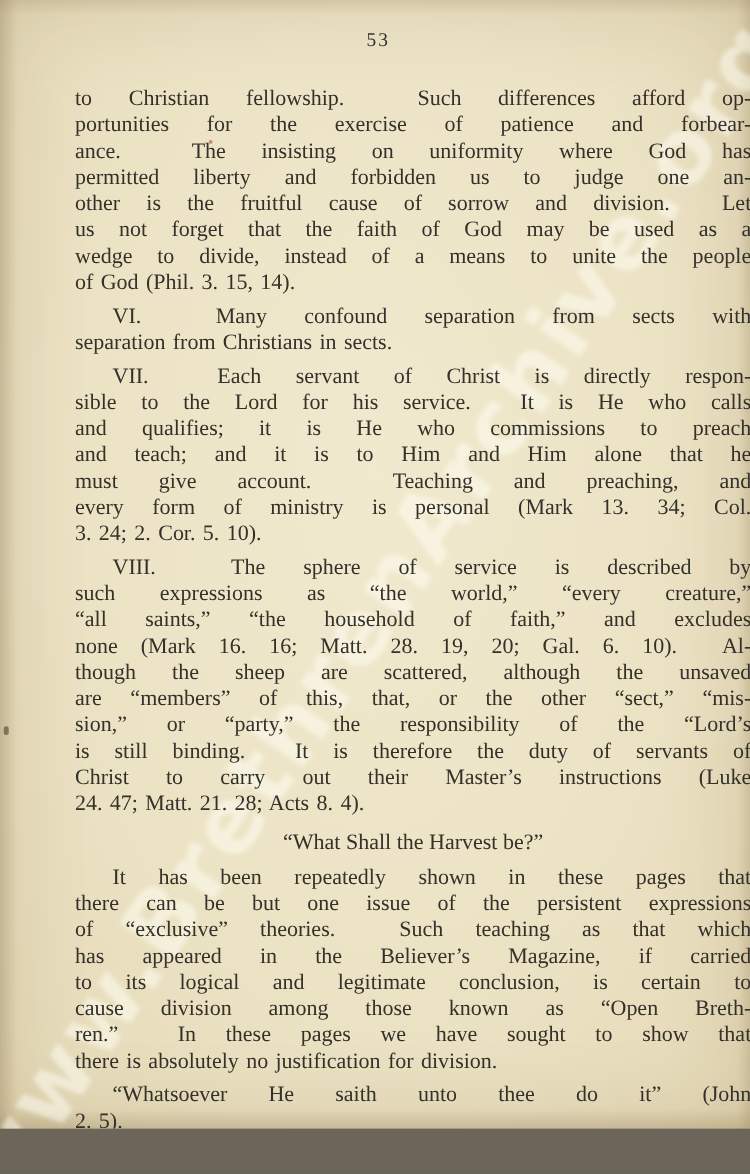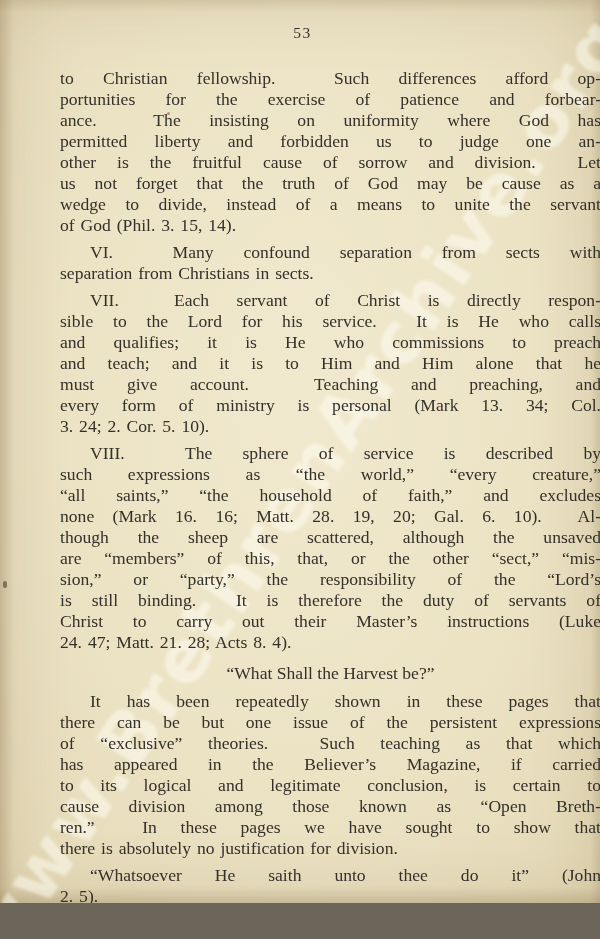--- a/index.html
+++ b/index.html
@@ -54,22 +54,22 @@
   <div class="pagenum">53</div>
 
   <div class="textcol">
 
     <div class="para">
       <div class="ln">to Christian fellowship.&nbsp; Such differences afford op-</div>
       <div class="ln">portunities for the exercise of patience and forbear-</div>
       <div class="ln">ance.&nbsp; The insisting on uniformity where God has</div>
       <div class="ln">permitted liberty and forbidden us to judge one an-</div>
       <div class="ln">other is the fruitful cause of sorrow and division.&nbsp; Let</div>
-      <div class="ln">us not forget that the truth of God may be cause as a</div>
-      <div class="ln">wedge to divide, instead of a means to unite the servant</div>
+      <div class="ln">us not forget that the faith of God may be used as a</div>
+      <div class="ln">wedge to divide, instead of a means to unite the people</div>
       <div class="ln last">of God (Phil. 3. 15, 14).</div>
     </div>
 
     <div class="para">
       <div class="ln ind">VI.&nbsp;&nbsp;Many confound separation from sects with</div>
       <div class="ln last">separation from Christians in sects.</div>
     </div>
 
     <div class="para">
       <div class="ln ind">VII.&nbsp;&nbsp;Each servant of Christ is directly respon-</div>

